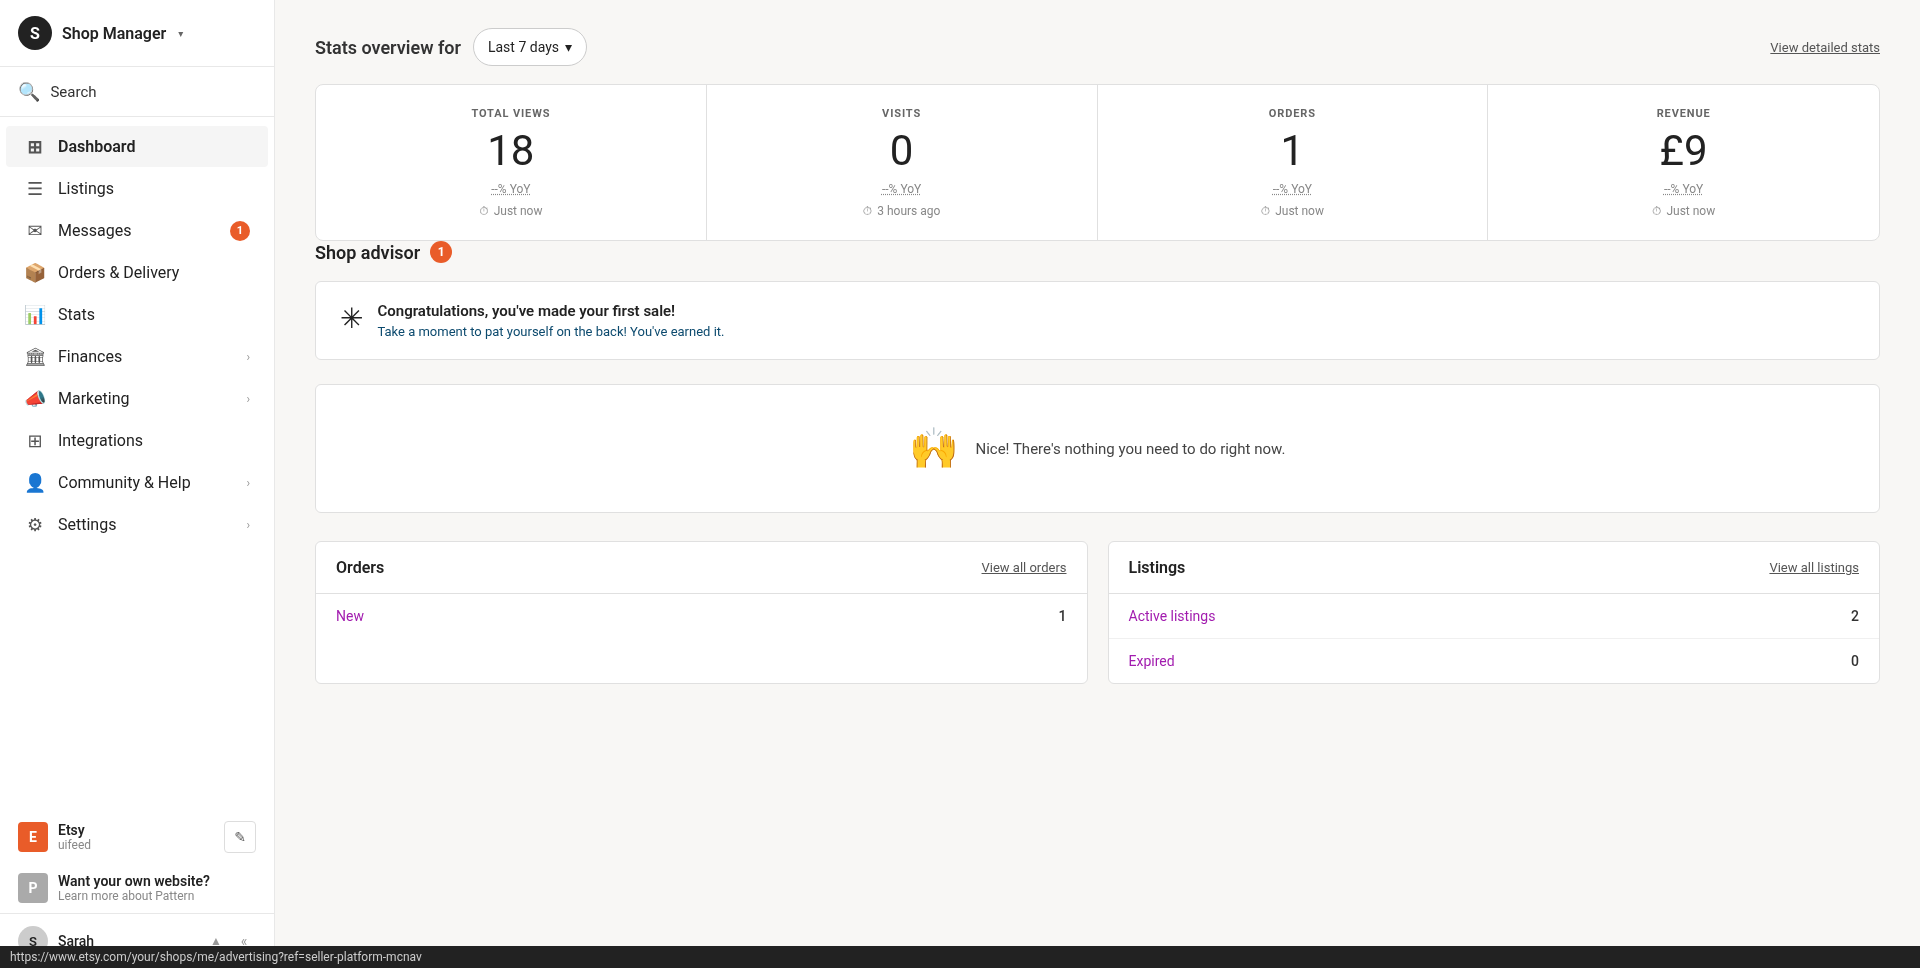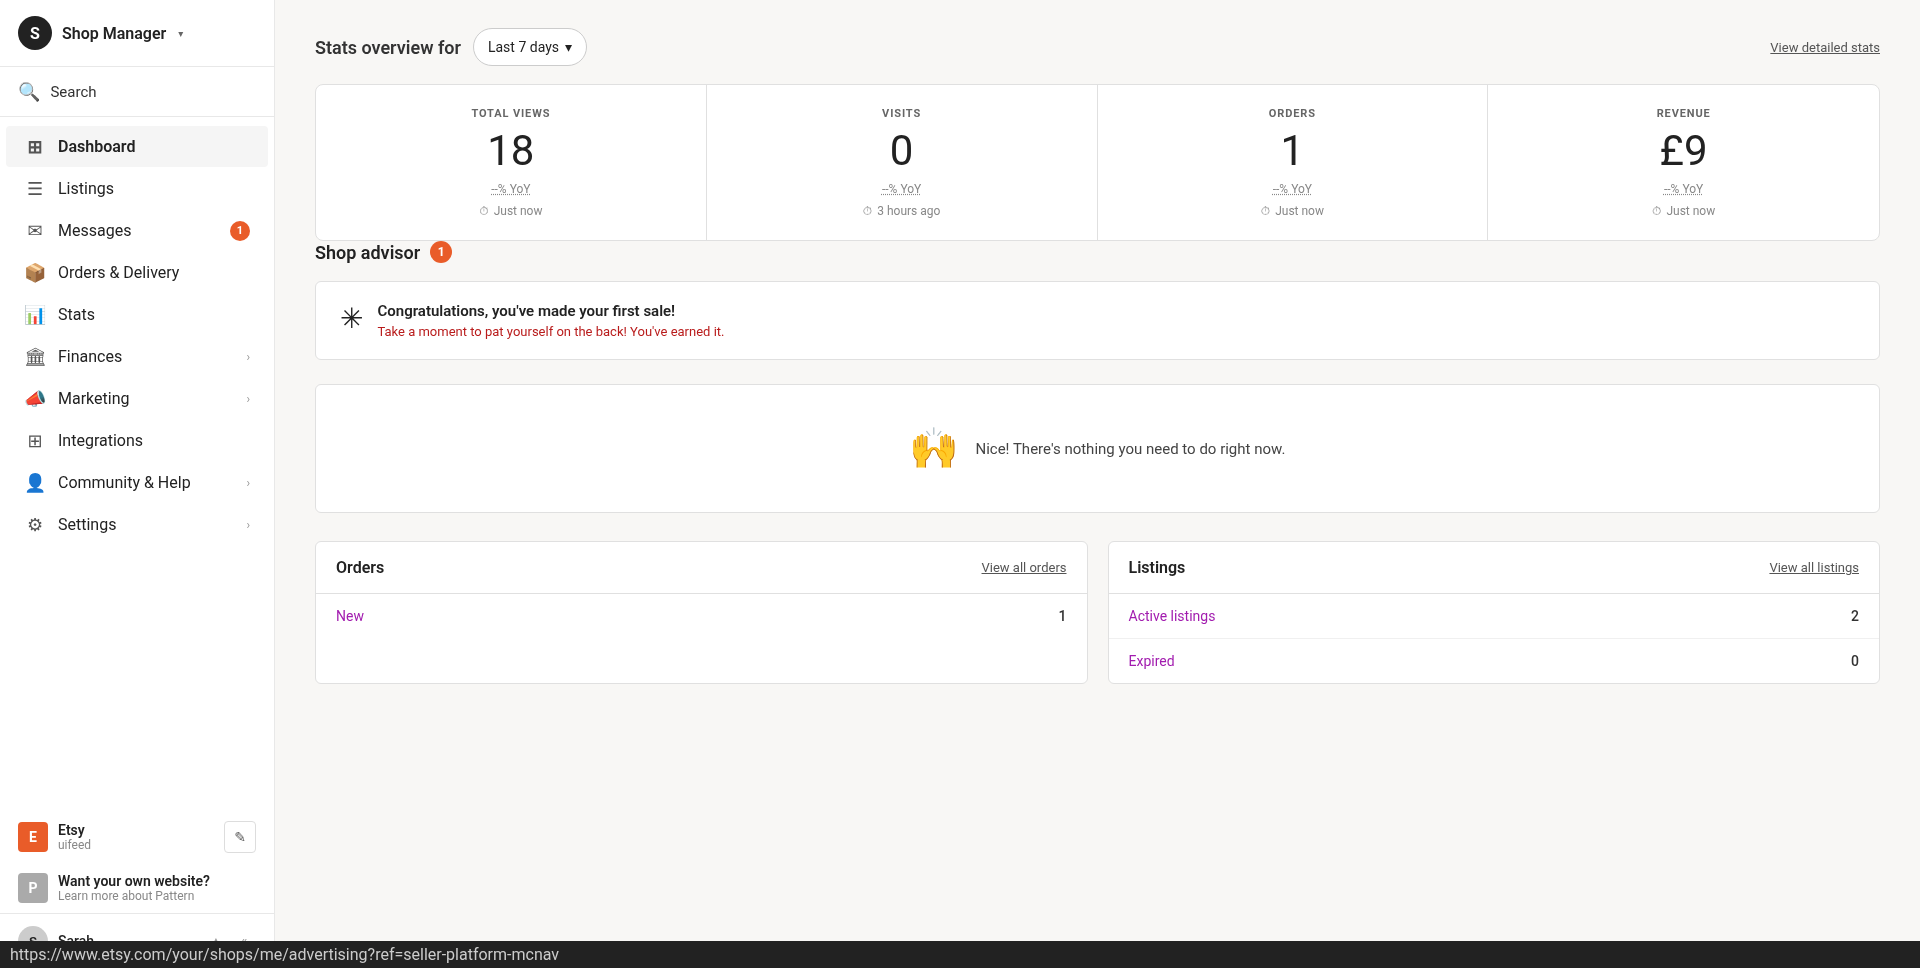--- a/index.html
+++ b/index.html
@@ -257,21 +257,21 @@
       background: #fff;
       border: 1px solid #e0e0e0;
       border-radius: 6px;
       padding: 20px 24px;
       display: flex;
       align-items: flex-start;
       gap: 14px;
     }
     .advisor-icon { font-size: 28px; flex-shrink: 0; }
     .advisor-text-title { font-size: 15px; font-weight: 600; margin-bottom: 4px; }
-    .advisor-text-sub { font-size: 13px; color: #b91c1c; }
+    .advisor-text-sub { font-size: 13px; color: #0c4a6e; }
 
     
     .checklist-section { margin-bottom: 28px; }
     .checklist-title { font-size: 18px; font-weight: 600; margin-bottom: 18px; }
     .checklist-empty {
       background: #fff;
       border: 1px solid #e0e0e0;
       border-radius: 6px;
       padding: 40px 24px;
       display: flex;
@@ -322,21 +322,21 @@
     .panel-row-value { font-weight: 500; color: #333; }
 
     
     .status-bar {
       position: fixed;
       bottom: 0;
       left: 0;
       right: 0;
       background: #222;
       color: #ccc;
-      font-size: 16px;
+      font-size: 12px;
       padding: 4px 10px;
       z-index: 100;
     }
   </style>
 </head>
 <body>
 
 <nav id="sidebar">
 
   <div class="sidebar-header">

